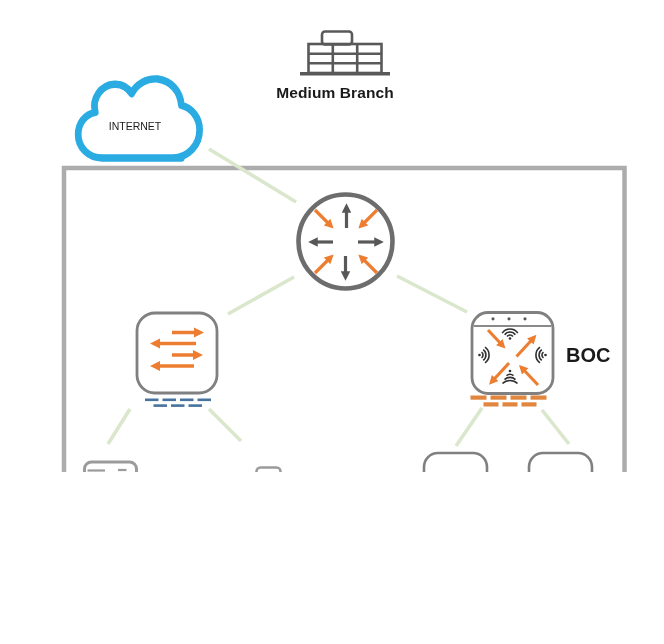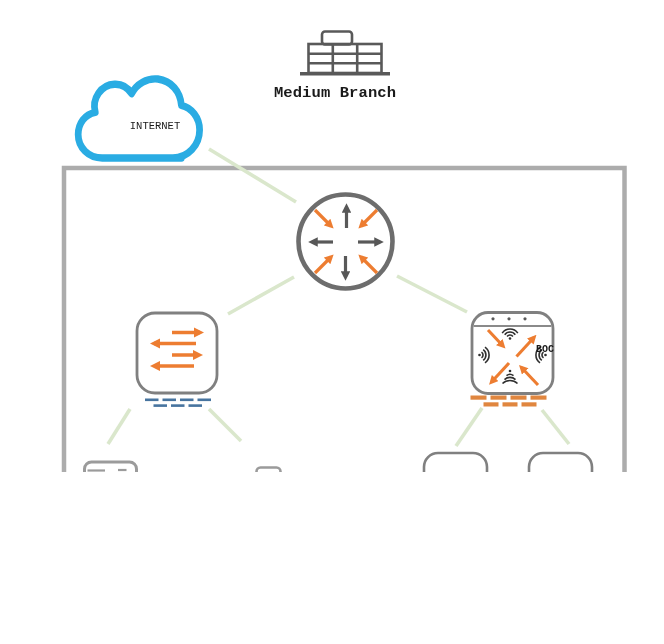--- a/index.html
+++ b/index.html
@@ -1,21 +1,21 @@
 <!DOCTYPE html>
 <html><head>
 <meta charset="utf-8">
 <style>
   html,body{margin:0;padding:0;background:#ffffff;}
-  .canvas{position:relative;width:664px;height:472px;overflow:hidden;font-family:Liberation Mono, monospace;}
+  .canvas{position:relative;width:664px;height:472px;overflow:hidden;font-family:Liberation Sans, sans-serif;}
   .layer{position:absolute;left:0;top:0;}
   .label{position:absolute;color:#1a1a1a;}
   .label-building{left:244px;top:84px;width:182px;text-align:center;font-size:15.5px;font-weight:700;letter-spacing:0.1px;}
-  .label-internet{left:76px;top:120px;width:118px;text-align:center;font-size:10.5px;font-weight:400;letter-spacing:0;margin-left:20px;}
-  .label-gateway{left:536px;top:344px;font-size:10px;font-weight:700;}
+  .label-internet{left:76px;top:120px;width:118px;text-align:center;font-size:10.5px;font-weight:400;letter-spacing:0;}
+  .label-gateway{left:566px;top:344px;font-size:20px;font-weight:700;}
   .ssid-list{position:absolute;left:471px;top:570px;font-size:15px;font-weight:700;color:#ED7D31;line-height:20px;}
 </style>
 </head>
 <body>
 
 <div class="canvas">
 <svg class="layer" width="664" height="644" viewBox="0 0 664 644">
   <defs>
     <marker id="ah-o" viewBox="0 0 10 10" refX="6" refY="5" markerWidth="3" markerHeight="2.9" orient="auto-start-reverse" markerUnits="strokeWidth">
       <path d="M0,0 L10,5 L0,10 Z" fill="#ED7D31"></path>

